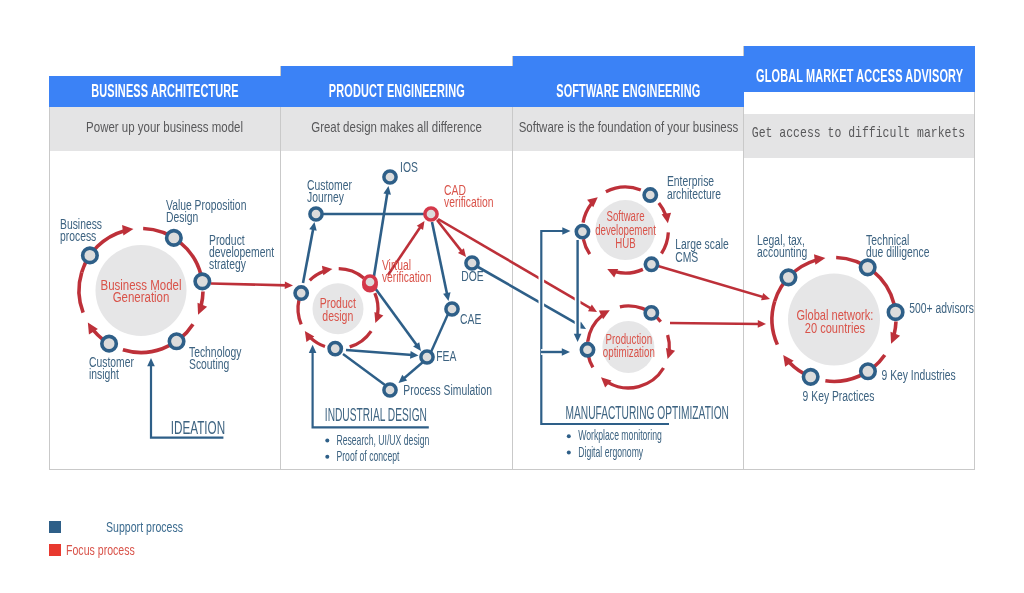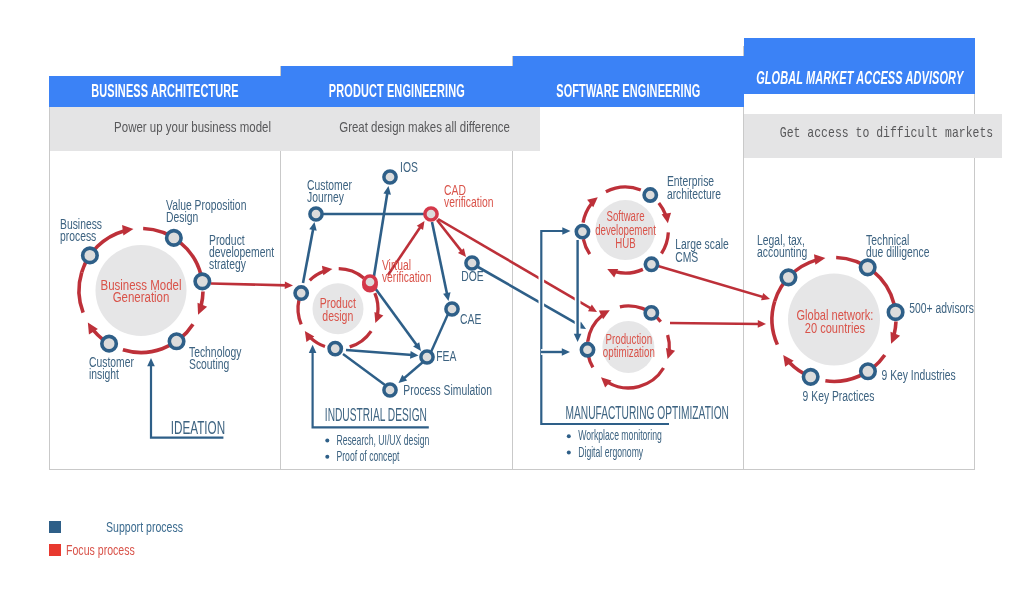--- a/index.html
+++ b/index.html
@@ -2,21 +2,21 @@
 <html><head>
 <meta charset="utf-8">
 <style>
   html,body{margin:0;padding:0;background:#ffffff;}
   body{width:1024px;height:593px;font-family:"Liberation Sans",sans-serif;overflow:hidden;}
   #stage{position:relative;width:1024px;height:593px;background:#fff;}
   .panel{position:absolute;box-sizing:border-box;}
   .p-body{border:1px solid #c9c9c9;background:#fff;}
   .p-head{position:absolute;background:#3b82f6;color:#fff;display:flex;align-items:flex-end;justify-content:center;}
   .p-head span{font-weight:bold;font-size:17.5px;line-height:1;padding-bottom:7px;letter-spacing:.2px;transform:scaleX(.625);display:inline-block;white-space:nowrap;}
-  .p-sub{position:absolute;background:#e4e4e5;color:#58585a;display:flex;align-items:center;justify-content:center;padding-left:28px;}
+  .p-sub{position:absolute;background:#e4e4e5;color:#58585a;display:flex;align-items:center;justify-content:center;}
   .p-sub span{font-size:15px;line-height:1;position:relative;top:-3px;transform:scaleX(.765);display:inline-block;white-space:nowrap;}
   svg.ov{position:absolute;left:0;top:0;width:1024px;height:593px;pointer-events:none;}
   .lg{position:absolute;display:flex;align-items:center;}
   .lg i{display:block;width:12px;height:12px;margin-right:5px;}
   .lg span{font-size:14.5px;line-height:1;transform:scaleX(.73);display:inline-block;transform-origin:left center;white-space:nowrap;}
 </style>
 </head>
 <body>
 
 <div id="stage">
@@ -25,34 +25,37 @@
   <div class="panel p-body" style="left:280px;top:66px;width:233px;height:404px;"></div>
   <div class="panel p-body" style="left:512px;top:56px;width:232px;height:414px;"></div>
   <div class="panel p-body" style="left:743px;top:46px;width:232px;height:424px;"></div>
 
   <div class="p-sub" style="left:50px;top:107px;width:230px;height:44px;">
       <span>Power up your business model</span>
     </div>
   <div class="p-sub" style="left:281px;top:107px;width:231px;height:44px;">
       <span>Great design makes all difference</span>
     </div>
+  <div class="p-sub" style="left:513px;top:107px;width:230px;height:44px;">
+      <span>Software is the foundation of your business</span>
+    </div>
   <div class="p-sub" style="left:744px;top:114px;width:230px;height:44px;font-family:Liberation Mono, monospace;">
       <span>Get access to difficult markets</span>
     </div>
 
   <div class="p-head" style="left:49px;top:76px;width:232px;height:31px;">
       <span>BUSINESS ARCHITECTURE</span>
     </div>
   <div class="p-head" style="left:281px;top:66px;width:232px;height:41px;">
       <span>PRODUCT ENGINEERING</span>
     </div>
   <div class="p-head" style="left:513px;top:56px;width:231px;height:51px;">
       <span>SOFTWARE ENGINEERING</span>
     </div>
-  <div class="p-head" style="left:744px;top:38px;width:231px;height:56px;font-style:italic;">
+  <div class="p-head" style="left:744px;top:46px;width:231px;height:46px;">
       <span>GLOBAL MARKET ACCESS ADVISORY</span>
     </div>
 
   <div class="lg" style="left:49px;top:496px;margin-top:47px;">
     <i style="background:#e8392f"></i>
     <span style="color:#d9534a">Focus process</span>
   </div>
   <div class="lg" style="left:49px;top:520px;gap:40px;">
     <i style="background:#2e5f88"></i>
     <span style="color:#3b6b8f">Support process</span>

